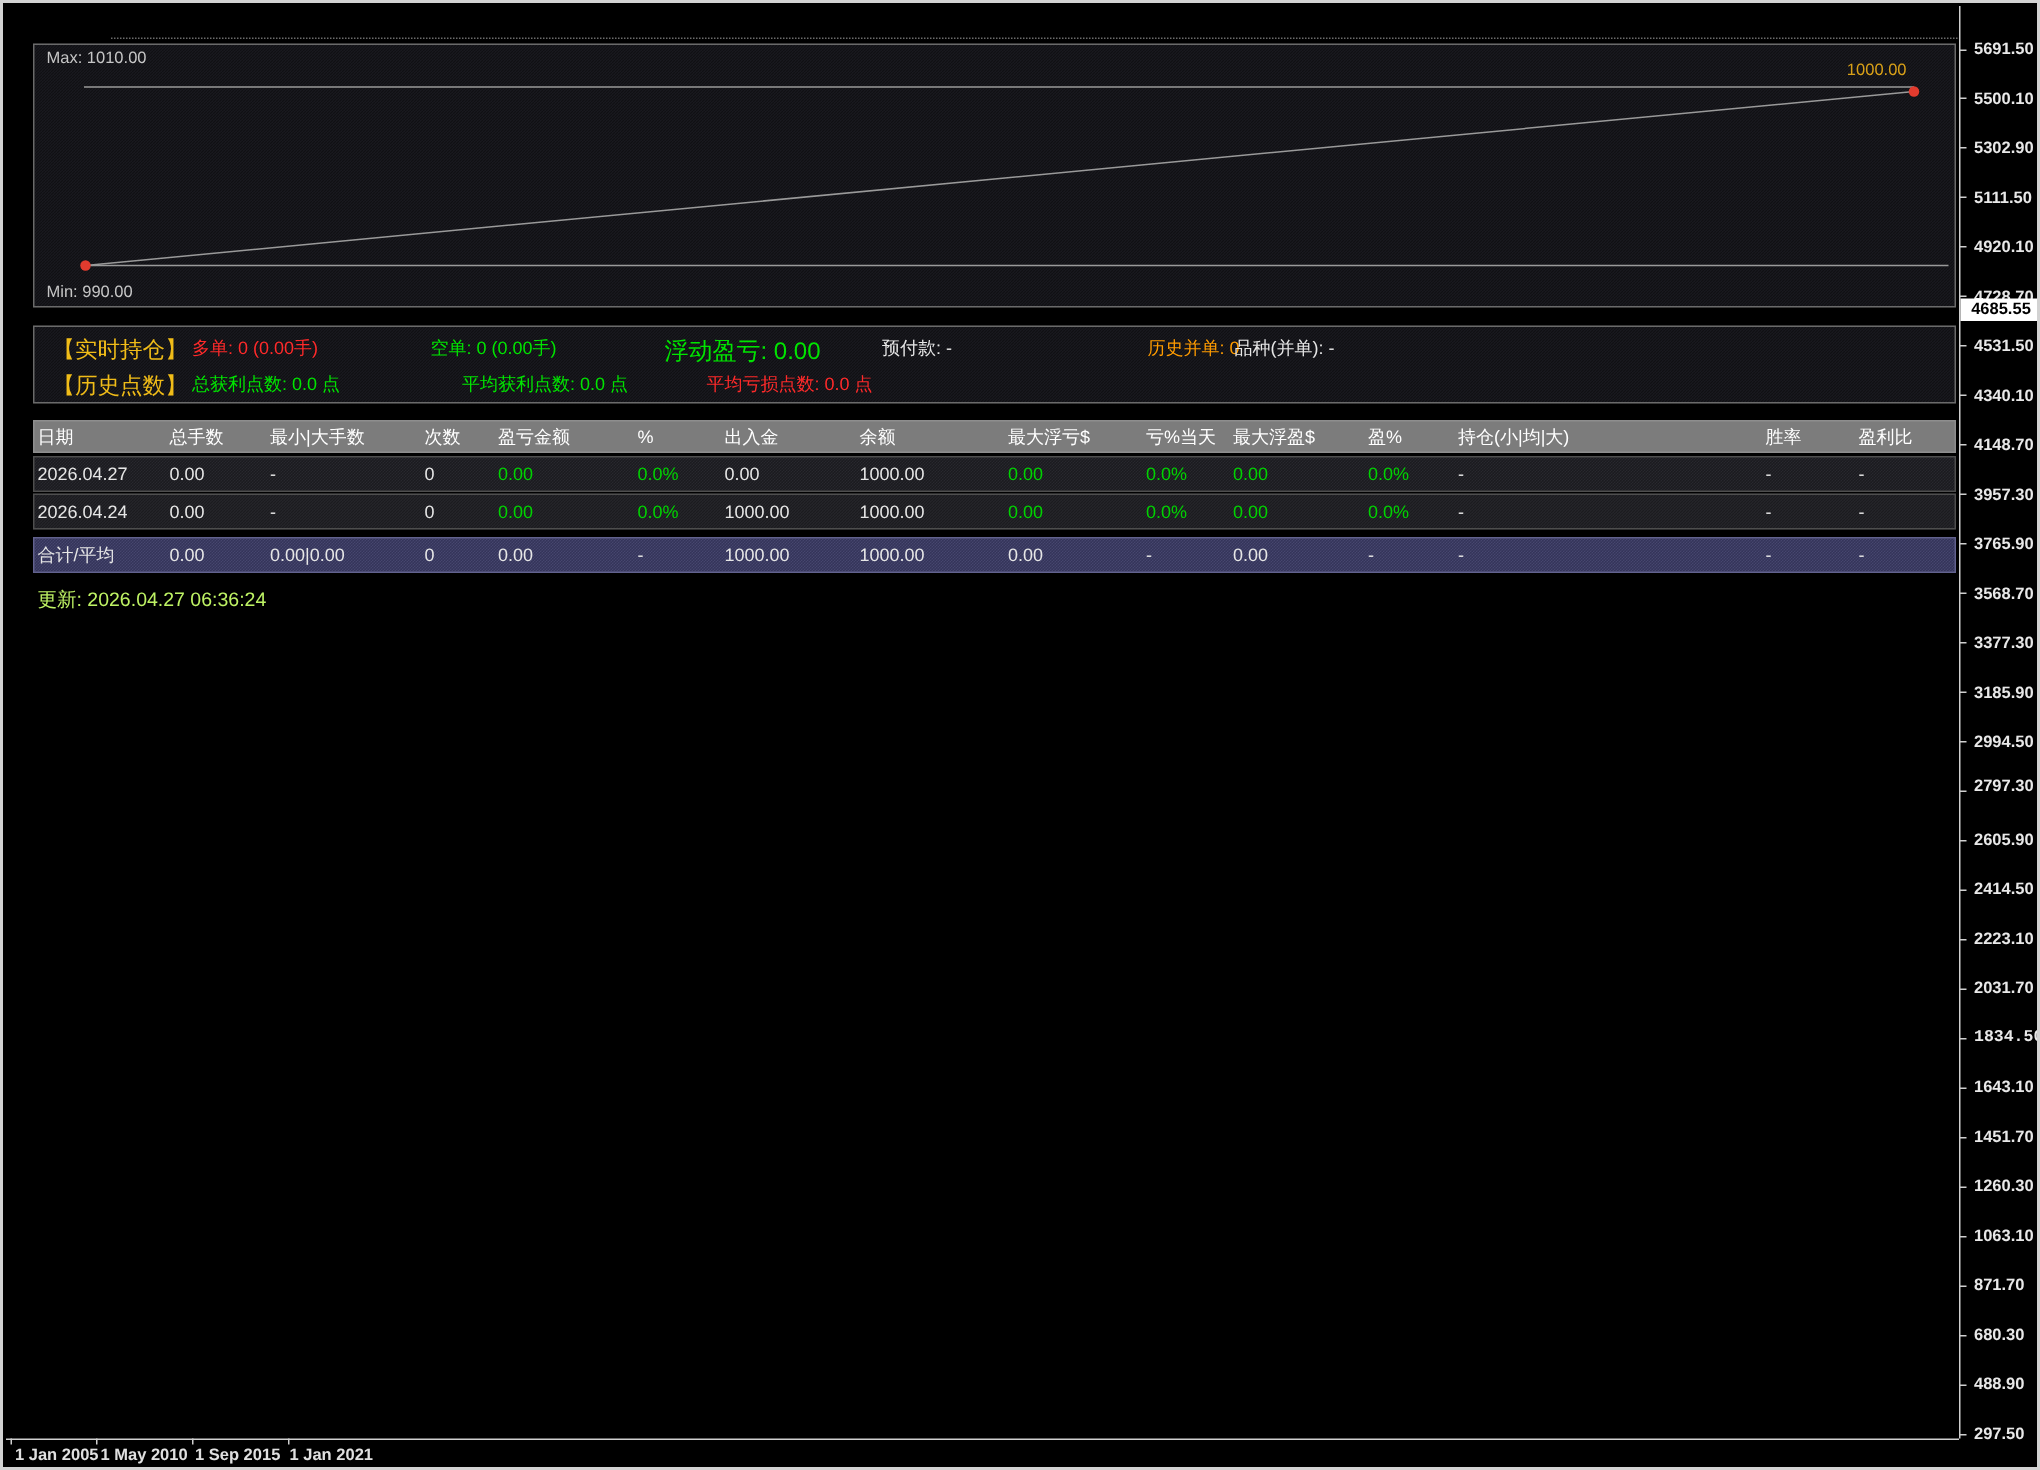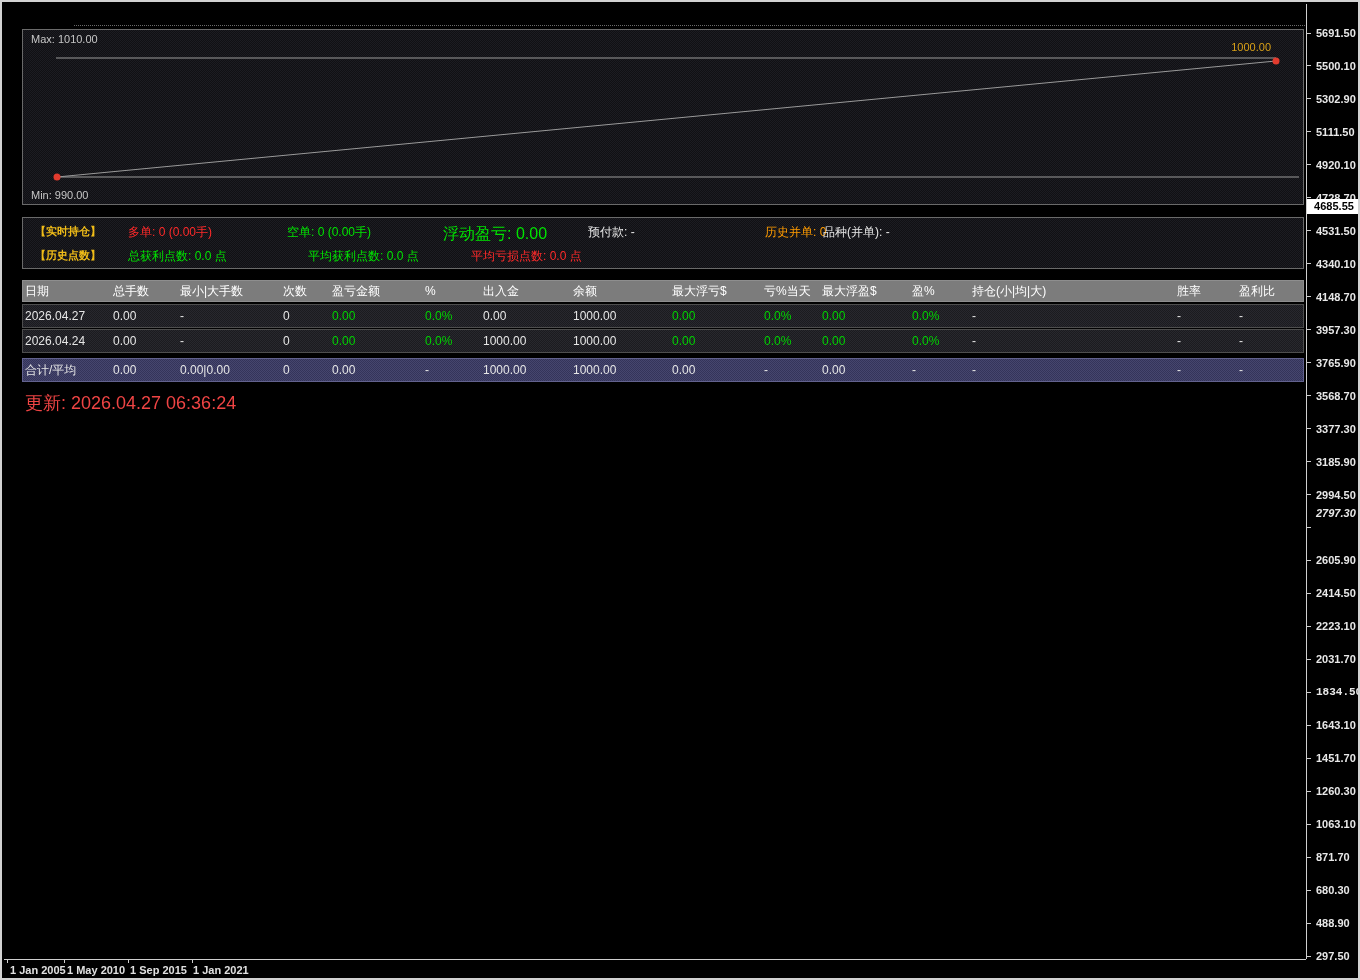--- a/index.html
+++ b/index.html
@@ -44,21 +44,21 @@
   .equity-panel { position:absolute; left:20px; top:27px; width:1282px; height:176px; border:1px solid #6a6a6a; }
   .equity-panel svg { position:absolute; left:0; top:0; }
   .eq-max { position:absolute; left:8px; top:3px; color:#c6c6c6; font-size:11px; }
   .eq-min { position:absolute; left:8px; bottom:3px; color:#c6c6c6; font-size:11px; }
   .eq-end { position:absolute; right:32px; top:11px; font-size:11px; font-weight:400; }
 
   
   .info-panel { position:absolute; left:20px; top:215px; width:1282px; height:52px; border:1px solid #6a6a6a; }
   .ip { position:absolute; white-space:nowrap; font-size:12px; }
   .iline1 { top:6px; } .iline2 { top:30px; }
-  .gold { color:#f0bc18; font-weight:700; font-size:11px; }
+  .gold { color:#f0bc18; font-weight:400; font-size:15px; }
   .red  { color:#ff2a2a; }
   .grn  { color:#00e400; }
   .org  { color:#ff9c00;margin-left:30px; }
   .wht  { color:#e6e6e6; }
   .big  { font-size:16px; }
 
   
   .stats-table { position:absolute; left:20px; top:278px; width:1282px; }
   .trow {
     display:grid;
@@ -68,21 +68,21 @@
   .thead {
     height:22px; background:#7c7c7c !important; background-image:none !important;
     border:1px solid #8e8e8e; margin-bottom:2px;
   }
   .thead .cell { color:#ffffff; }
   .sum { margin-top:5px; border:1px solid #62628e; }
   .cell { padding-left:2px; white-space:nowrap; overflow:hidden; }
   .cell.green { color:#00d300; }
   .cell.white { color:#e6e6e6; }
 
-  .update-line { position:absolute; left:23px; top:389px; color:#ef4444; font-size:18px; }
+  .update-line { position:absolute; left:23px; top:389px; color:#bef264; font-size:13px; }
 
   
   .vsep { position:absolute; left:1304px; top:2px; width:1px; height:955px; background:#cfcfcf; }
   .price-axis { position:absolute; left:1304px; top:0; width:54px; height:980px; }
   .ptick-dash { position:absolute; left:0; width:5px; height:1px; background:#cfcfcf; }
   .ptick-label { position:absolute; left:10px; height:14px; line-height:14px; font-size:11px; font-weight:700; color:#e8e8e8; white-space:nowrap; }
   .cur-price {
     position:absolute; left:1px; top:197px; width:54px; height:15px; background:#ffffff;
     color:#000; font-size:11px; font-weight:700; text-align:center; line-height:15px; z-index:5;
   }
@@ -229,21 +229,21 @@
         <div class="ptick-label" style="top: 353.643px;">3765.90</div>
         <div class="ptick-dash" style="top: 393.107px;"></div>
         <div class="ptick-label" style="top: 386.607px;">3568.70</div>
         <div class="ptick-dash" style="top: 426.071px;"></div>
         <div class="ptick-label" style="top: 419.571px;">3377.30</div>
         <div class="ptick-dash" style="top: 459.036px;"></div>
         <div class="ptick-label" style="top: 452.536px;">3185.90</div>
         <div class="ptick-dash" style="top: 492px;"></div>
         <div class="ptick-label" style="top: 485.5px;">2994.50</div>
         <div class="ptick-dash" style="top: 524.964px;"></div>
-        <div class="ptick-label" style="top: 504px; font-style: italic;">2797.30</div>
+        <div class="ptick-label" style="top: 515px;">2797.30</div>
         <div class="ptick-dash" style="top: 557.929px;"></div>
         <div class="ptick-label" style="top: 551.429px;">2605.90</div>
         <div class="ptick-dash" style="top: 590.893px;"></div>
         <div class="ptick-label" style="top: 584.393px;">2414.50</div>
         <div class="ptick-dash" style="top: 623.857px;"></div>
         <div class="ptick-label" style="top: 617.357px;">2223.10</div>
         <div class="ptick-dash" style="top: 656.821px;"></div>
         <div class="ptick-label" style="top: 650.321px;">2031.70</div>
         <div class="ptick-dash" style="top: 689.786px;"></div>
         <div class="ptick-label" style="top: 683.286px; font-family: Liberation Mono, monospace;">1834.50</div>

